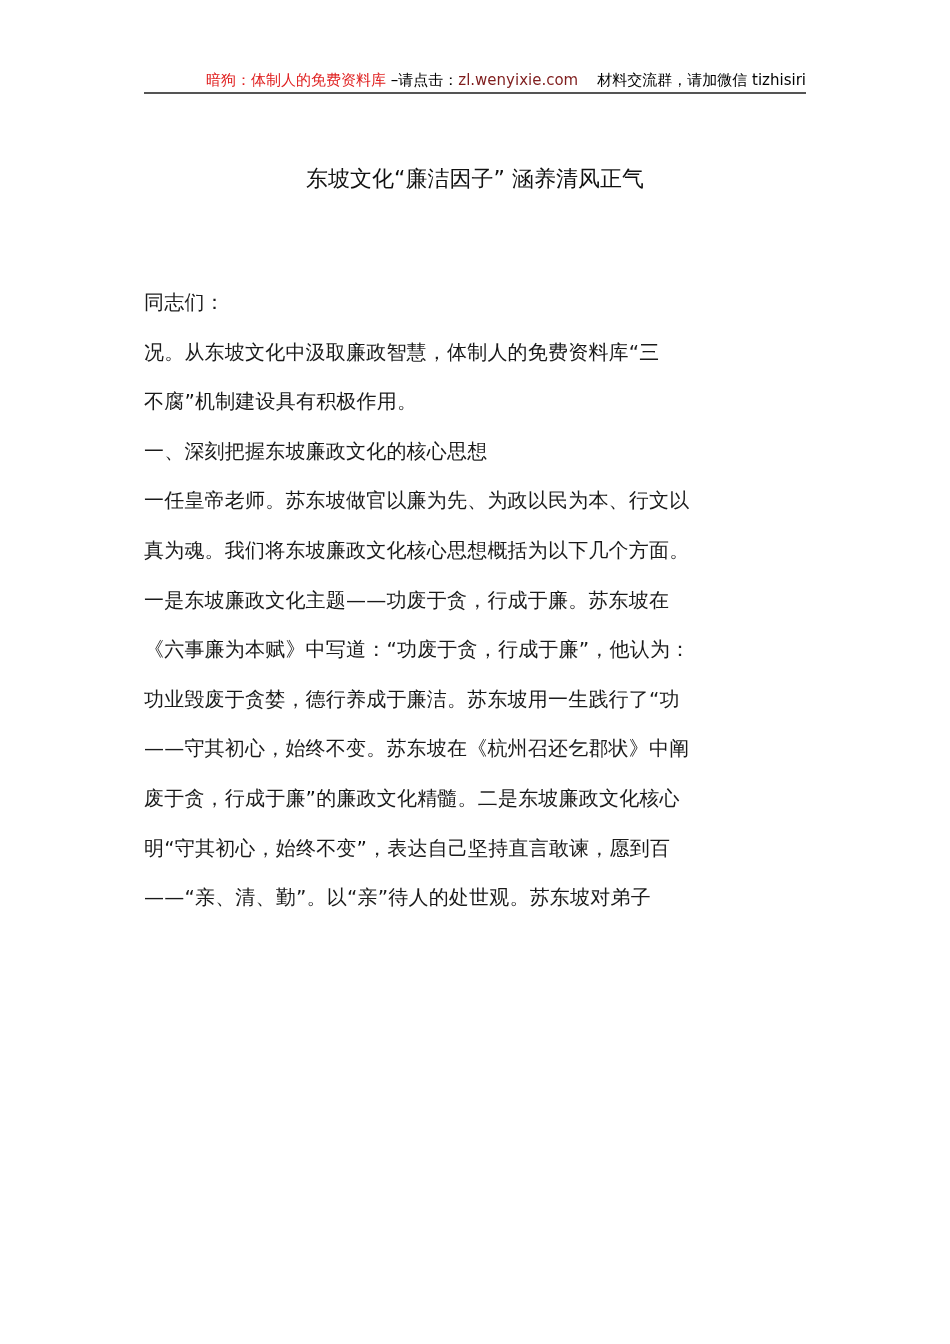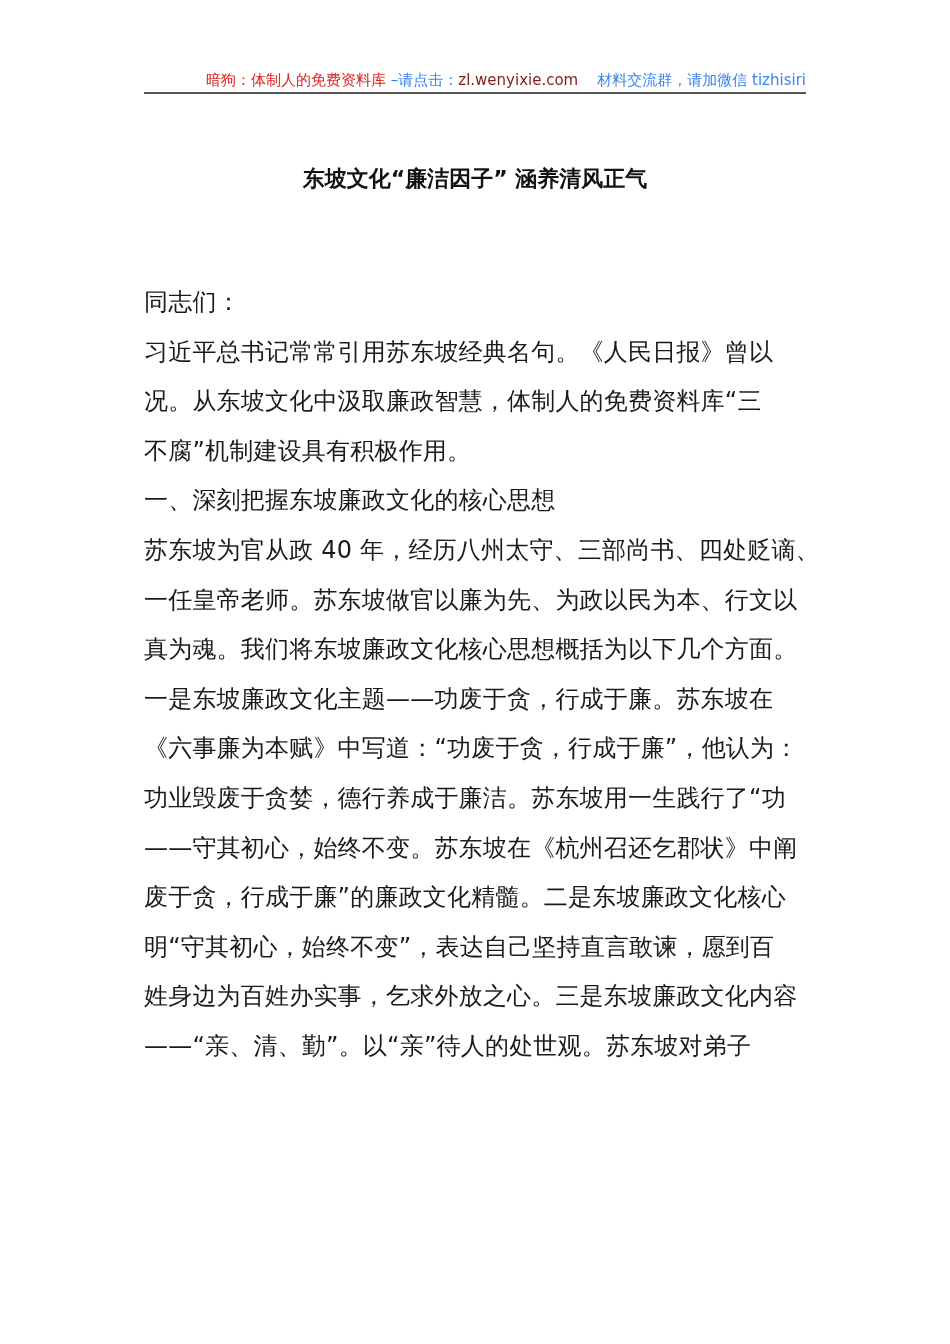--- a/index.html
+++ b/index.html
@@ -1,49 +1,46 @@
 <!DOCTYPE html>
 <html><head>
 <meta charset="utf-8">
 <style>
   html, body { margin: 0; padding: 0; background: #ffffff; }
   body { width: 950px; height: 1344px; position: relative; overflow: hidden;
          font-family: "DejaVu Sans", "Liberation Sans", sans-serif; color: #111; }
   .header { position: absolute; left: 144px; top: 68px; width: 662px; height: 24px;
             font-size: 15px; line-height: 24px; white-space: nowrap; text-align: right; }
   .header .red { color: #e02020; margin-top: 16px; }
-  .header .black { color: #3b82f6; }
+  .header .black { color: #000000; }
   .header .blue { color: #7f1d1d; }
   .rule { position: absolute; left: 144px; top: 92px; width: 662px; height: 2px; background: #555; }
   .title { position: absolute; left: 0; width: 950px; top: 162px; text-align: center;
-           font-size: 22px; font-weight: bold; line-height: 34px; color: #111; }
+           font-size: 22px; font-weight: normal; line-height: 34px; color: #111; }
   .body { position: absolute; left: 144px; top: 278px; width: 664px; }
-  .line { font-size: 24px; line-height: 49.6px; height: 49.6px; white-space: nowrap;
+  .line { font-size: 20px; line-height: 49.6px; height: 49.6px; white-space: nowrap;
           overflow: visible; color: #1a1a1a; letter-spacing: 0.2px; }
 </style>
 </head>
 <body>
 
 <div class="header">
   <span class="red">暗狗：体制人的免费资料库</span><span class="black"> –请点击：</span><span class="blue">zl.wenyixie.com</span><span class="black" style="white-space:pre">    材料交流群，请加微信 tizhisiri</span>
 </div>
 <div class="rule"></div>
 
 <div class="title">东坡文化“廉洁因子” 涵养清风正气</div>
 
 <div class="body">
   <div class="line">同志们：</div>
-  <div class="line">习近平总书记常常引用苏东坡经典名句。《人民日报》曾以</div>
   <div class="line">况。从东坡文化中汲取廉政智慧，体制人的免费资料库“三</div>
   <div class="line">不腐”机制建设具有积极作用。</div>
   <div class="line">一、深刻把握东坡廉政文化的核心思想</div>
-  <div class="line">苏东坡为官从政 40 年，经历八州太守、三部尚书、四处贬谪、</div>
   <div class="line">一任皇帝老师。苏东坡做官以廉为先、为政以民为本、行文以</div>
   <div class="line">真为魂。我们将东坡廉政文化核心思想概括为以下几个方面。</div>
   <div class="line">一是东坡廉政文化主题——功废于贪，行成于廉。苏东坡在</div>
   <div class="line">《六事廉为本赋》中写道：“功废于贪，行成于廉”，他认为：</div>
   <div class="line">功业毁废于贪婪，德行养成于廉洁。苏东坡用一生践行了“功</div>
   <div class="line">——守其初心，始终不变。苏东坡在《杭州召还乞郡状》中阐</div>
   <div class="line">废于贪，行成于廉”的廉政文化精髓。二是东坡廉政文化核心</div>
   <div class="line">明“守其初心，始终不变”，表达自己坚持直言敢谏，愿到百</div>
-  <div class="line">姓身边为百姓办实事，乞求外放之心。三是东坡廉政文化内容</div>
   <div class="line">——“亲、清、勤”。以“亲”待人的处世观。苏东坡对弟子</div>
 </div>
 
 </body></html>

